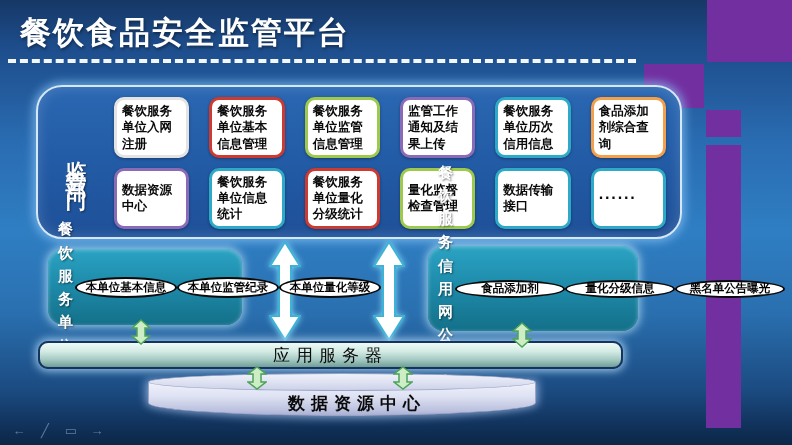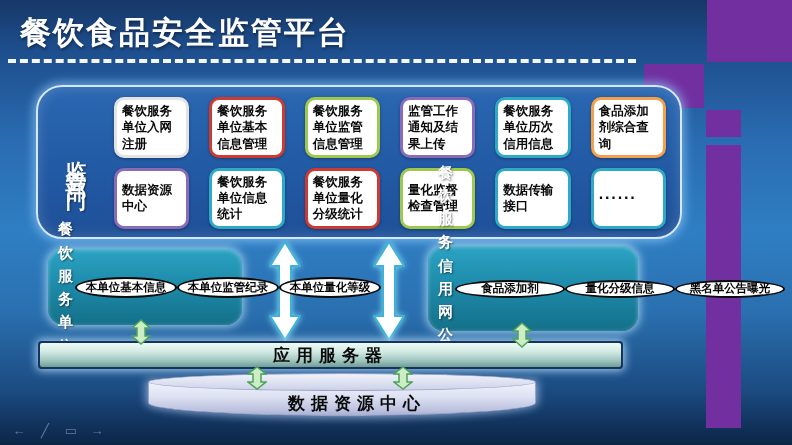--- a/index.html
+++ b/index.html
@@ -63,24 +63,24 @@
   }
   .left-panel{left:48px;top:249px;width:194px;height:76px;}
   .left-panel .pill{width:102px;height:21px;margin:1.5px 0;}
   .right-panel{left:428px;top:246px;width:210px;height:85px;}
   .right-panel .pill{width:110px;height:18px;margin:1px 0;}
   .right-panel .panel-label{font-size:15px;}
   
   .server-bar{
     left:38px;top:341px;width:585px;height:28px;box-sizing:border-box;
     background:linear-gradient(180deg,#effaf5 0%,#d3ebe4 35%,#a3c9c2 70%,#6f9e97 100%);
-    border:2px solid #16335e;border-radius:4px;
+    border:2px solid #16335e;border-radius:10px;
     box-shadow:0 0 9px 2px rgba(185,225,255,.8);
     display:flex;align-items:center;justify-content:center;
-    color:#0a0a0a;font-size:17px;font-weight:700;letter-spacing:6px;
+    color:#0a0a0a;font-size:17px;font-weight:400;letter-spacing:6px;
   }
   
   .cyl-body{
     left:148px;top:382px;width:388px;height:34px;box-sizing:border-box;
     background:linear-gradient(180deg,#f1f3fb 0%,#dde1f2 45%,#bcc2df 85%,#aab1d3 100%);
     border:1px solid #9aa2c6;border-top:none;
     border-radius:0 0 194px 194px / 0 0 13px 13px;
     box-shadow:0 0 8px 2px rgba(190,215,255,.65);
   }
   .cyl-top{

